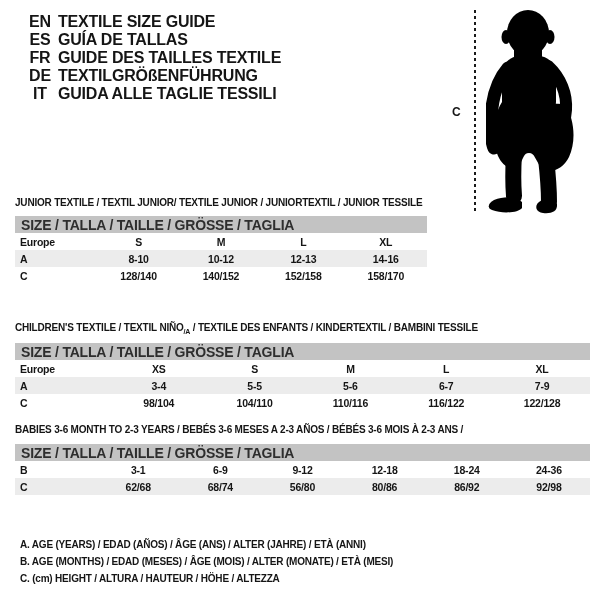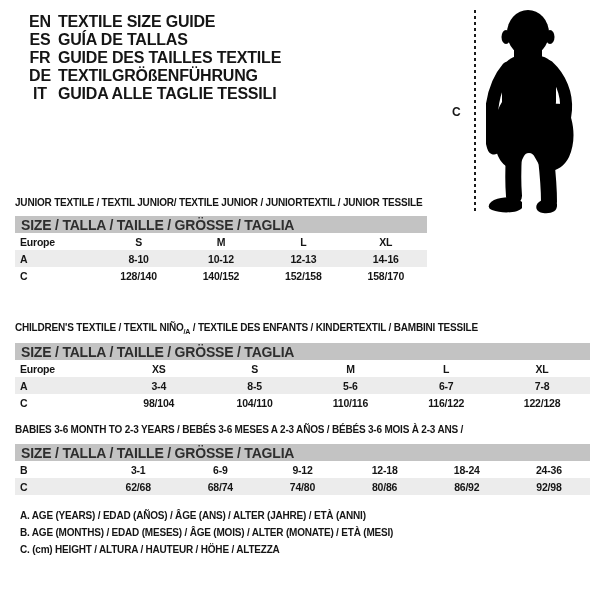--- a/index.html
+++ b/index.html
@@ -33,21 +33,21 @@
   .tbl th, .tbl td { font-size: 10.5px; font-weight: bold; height: 17px; padding: 0; letter-spacing: -0.2px; }
   .tbl th.bar { background: #c3c3c3; text-align: left; padding-left: 6px; color: #2e2e2e; font-size: 14px; }
   .tbl .rowlabel { text-align: left; padding-left: 5px; }
   .tbl td { text-align: center; }
   .tbl tr.shaded { background: #ececec; }
   .t1 .rowlabel { width: 60px; }
   .t2 .rowlabel { width: 50px; }
   .t3 .rowlabel { width: 70px; }
 
   
-  .legend { position: absolute; left: 20px; top: 507px; }
+  .legend { position: absolute; left: 20px; top: 536px; }
   .legend-line { height: 17px; line-height: 17px; font-size: 10px; letter-spacing: -0.2px; white-space: nowrap; }
 </style>
 </head>
 <body>
 
 <div class="canvas">
 
   <div class="languages">
     <div class="lang-row">
       <span class="lang-code">EN</span>
@@ -137,24 +137,24 @@
             <th class="rowlabel">Europe</th>
             <td>XS</td>
             <td>S</td>
             <td>M</td>
             <td>L</td>
             <td>XL</td>
           </tr>
           <tr class="shaded">
             <th class="rowlabel">A</th>
             <td>3-4</td>
-            <td>8-5</td>
+            <td>5-5</td>
             <td>5-6</td>
             <td>6-7</td>
-            <td>7-8</td>
+            <td>7-9</td>
           </tr>
           <tr>
             <th class="rowlabel">C</th>
             <td>98/104</td>
             <td>104/110</td>
             <td>110/116</td>
             <td>116/122</td>
             <td>122/128</td>
           </tr>
         </tbody>
@@ -176,21 +176,21 @@
             <td>6-9</td>
             <td>9-12</td>
             <td>12-18</td>
             <td>18-24</td>
             <td>24-36</td>
           </tr>
           <tr class="shaded">
             <th class="rowlabel">C</th>
             <td>62/68</td>
             <td>68/74</td>
-            <td>74/80</td>
+            <td>56/80</td>
             <td>80/86</td>
             <td>86/92</td>
             <td>92/98</td>
           </tr>
         </tbody>
     </table>
   </section>
 
   <div class="legend">
     <div class="legend-line">A. AGE (YEARS) / EDAD (AÑOS) / ÂGE (ANS) / ALTER (JAHRE) / ETÀ (ANNI)</div>

